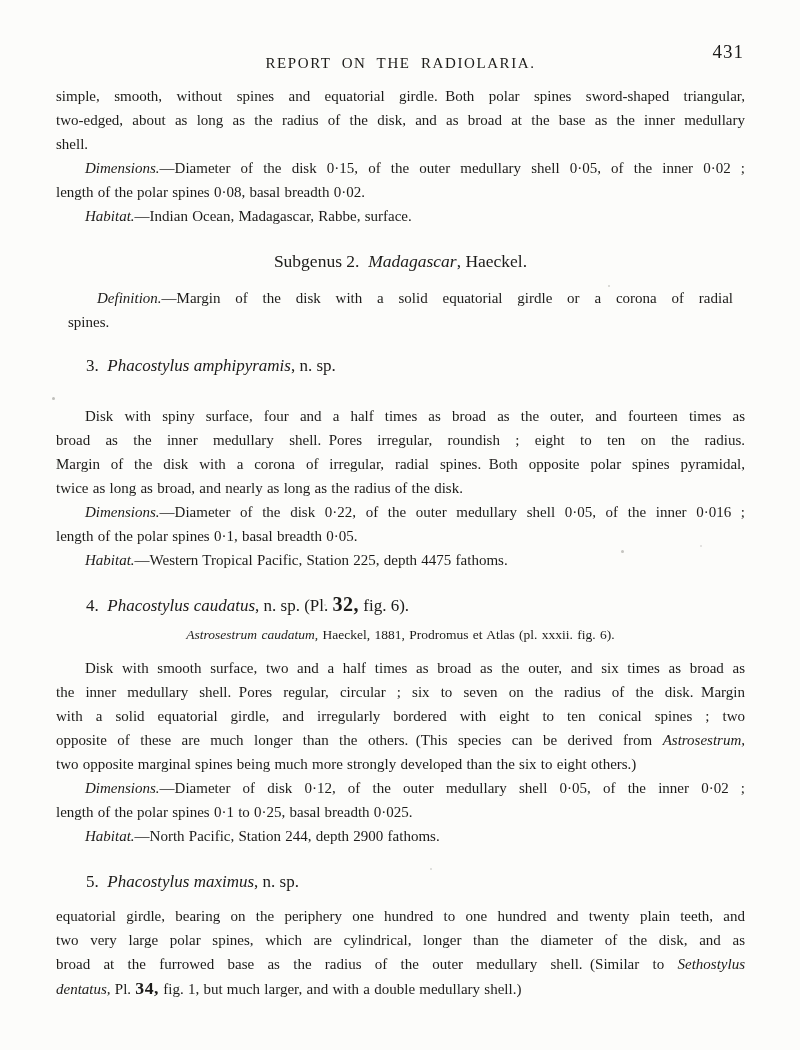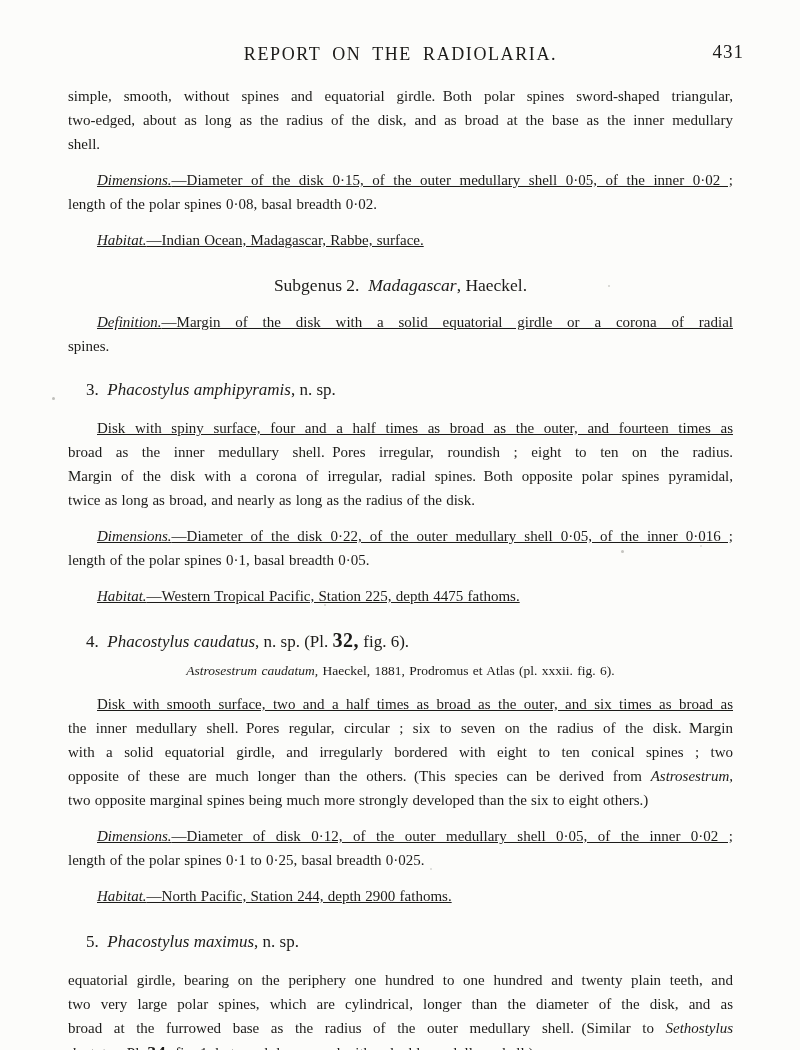--- a/index.html
+++ b/index.html
@@ -10,45 +10,45 @@
     background:#fcfcfa;
     overflow:hidden;
     font-family:"Liberation Serif", serif;
     color:#1c1b19;
   }
   .content{padding:44px 55px 0 56px;}
 
   
   .pagehead{position:relative;height:24px;}
   .running-title{
-    position:absolute;left:0;right:0;top:0;
+    position:absolute;left:0;right:0;top:11px;
     text-align:center;
-    font-size:18px;letter-spacing:1.6px;word-spacing:5px;
+    font-size:15px;letter-spacing:1.6px;word-spacing:5px;
   }
   .page-number{position:absolute;right:1px;top:-3px;font-size:19px;letter-spacing:1px;}
 
   .body-blocks{margin-top:16px;}
 
-  .block{margin:12px;}
+  .block{margin:0;}
   .block.body{font-size:15px;line-height:24px;word-spacing:.5px;}
   .block.species{font-size:17px;line-height:28px;padding-left:30px;}
   .block.subgenus{font-size:17.5px;line-height:26px;text-align:center;}
   .block.citation{font-size:13.5px;line-height:18px;text-align:center;word-spacing:1px;}
 
   
   [data-name="subgenus-heading"]{margin:20px 0 12px;}
   [data-name="definition-paragraph"]{margin:12px;}
-  [data-name="species-3-heading"]{margin:18px 0 8px;}
+  [data-name="species-3-heading"]{margin:18px 0 24px;}
   [data-name="species-4-heading"]{margin:18px 0 0;}
   [data-name="synonym-citation"]{margin:6px 0 12px;}
   [data-name="species-5-heading"]{margin:20px 0 8px;}
 
   .line{min-height:1em;}
   .line.just{text-align:justify;text-align-last:justify;}
-  .line.ind{text-indent:29px;text-decoration:underline;}
+  .line.ind{text-indent:29px;}
 
   .seg-i{font-style:italic;}
   .seg-b{font-weight:bold;font-size:1.18em;letter-spacing:.5px;}
 
   
   .speck{position:absolute;border-radius:50%;background:#8d8c86;}
   .speck.s1{left:621px;top:550px;width:3px;height:3px;opacity:.5;}
   .speck.s2{left:52px;top:397px;width:3px;height:3px;opacity:.55;}
   .speck.s3{left:608px;top:285px;width:2px;height:2px;opacity:.4;}
   .speck.s4{left:324px;top:604px;width:2px;height:2px;opacity:.4;}

